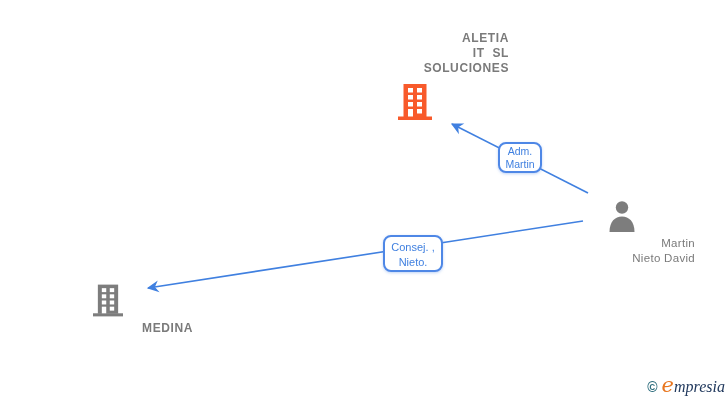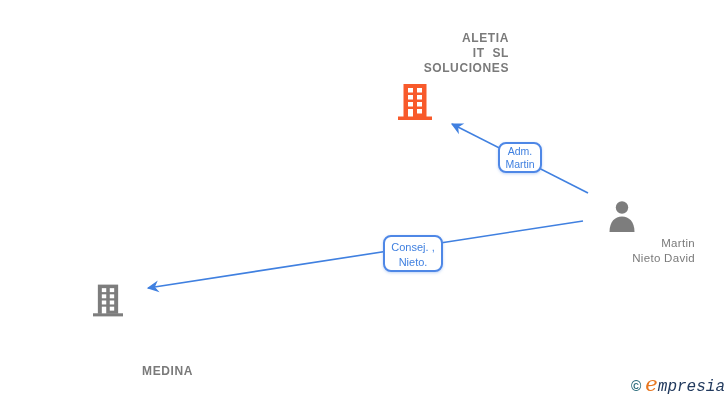--- a/index.html
+++ b/index.html
@@ -26,21 +26,21 @@
     box-shadow:0 1px 3px rgba(70,130,230,0.35);
     color:var(--blue);text-align:center;
     display:flex;flex-direction:column;justify-content:flex-end;
   }
   .edge-label .el{white-space:pre;}
   .label-adm{left:498px;top:142px;width:44px;height:31px;font-size:10.5px;line-height:13px;}
   .label-consej{left:336px;top:235px;width:60px;height:37px;font-size:11px;line-height:15px;margin-left:47px;}
   .brand{position:absolute;right:3px;bottom:4px;display:flex;align-items:baseline;}
   .brand-copy{color:var(--brand_copyright);font-size:14px;margin-right:4px;font-weight:bold;}
   .brand-e{color:var(--brand_orange);font-family:"DejaVu Serif","Liberation Serif",serif;font-style:italic;font-size:21px;line-height:18px;}
-  .brand-rest{color:var(--brand_navy);font-family:Liberation Mono, monospace;font-style:italic;font-size:16px;}
+  .brand-rest{color:var(--brand_navy);font-family:Liberation Serif, serif;font-style:italic;font-size:16px;}
 </style>
 </head>
 <body>
 
 <div class="canvas">
 
   <svg class="edges-svg" viewBox="0 0 728 400" xmlns="http://www.w3.org/2000/svg">
     <defs>
       <marker id="arrow" viewBox="0 0 12 12" refX="10" refY="6" markerWidth="9" markerHeight="9" orient="auto-start-reverse">
         <path class="arrow-head" d="M1,1 L11,6 L1,11 L4.2,6 Z"></path>
@@ -96,21 +96,21 @@
       <rect x="10" y="4" width="5" height="4.5"></rect>
         <rect x="19" y="4" width="5" height="4.5"></rect>
       <rect x="10" y="11" width="5" height="4.5"></rect>
         <rect x="19" y="11" width="5" height="4.5"></rect>
       <rect x="10" y="18" width="5" height="4.5"></rect>
         <rect x="19" y="18" width="5" height="4.5"></rect>
       <rect x="10" y="25" width="5" height="7.5"></rect>
         <rect x="19" y="25" width="5" height="4.5"></rect>
     </g>
   </svg>
-  <div class="node-label company-label" style="left:13px;top:321px;width:180px;margin-top:43px;">
+  <div class="node-label company-label" style="left:13px;top:321px;width:180px;">
     <div class="nl">MEDINA</div>
   </div>
 
   <div class="brand">
     <span class="brand-copy">©</span>
     <span class="brand-e">e</span>
     <span class="brand-rest">mpresia</span>
   </div>
 
 </div>

